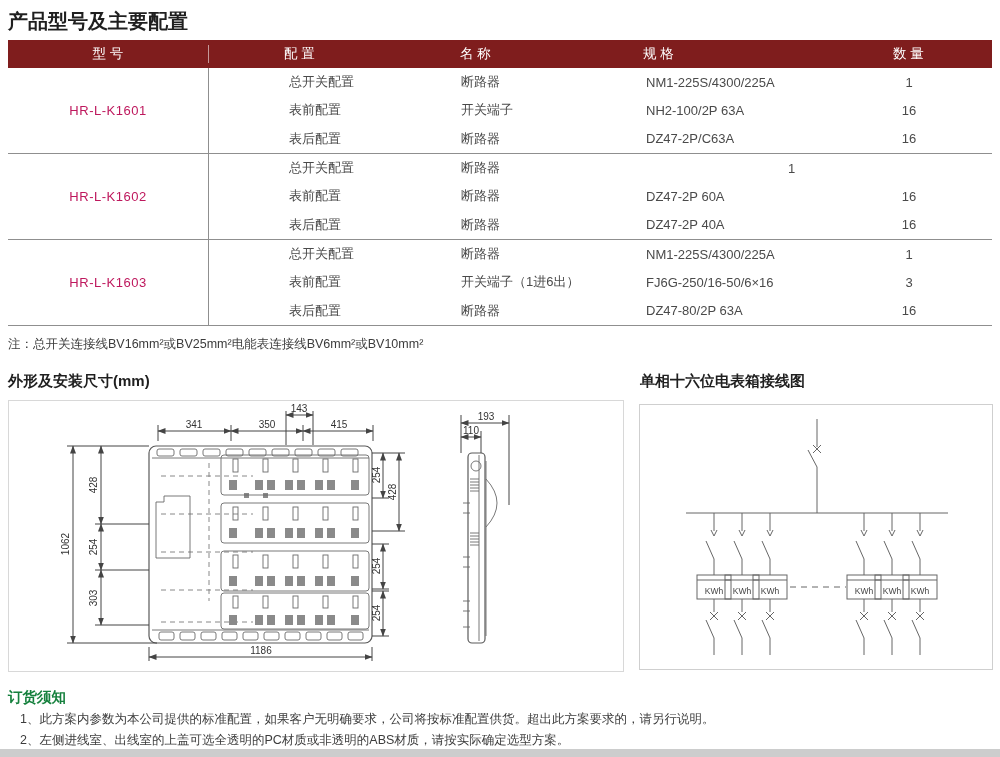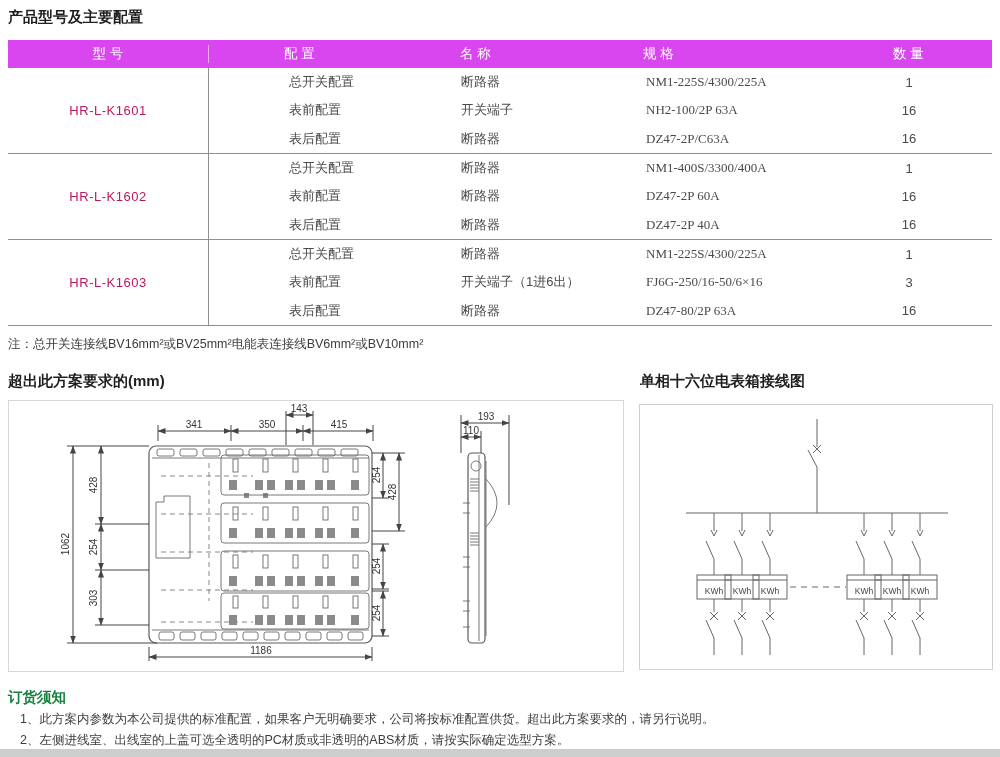--- a/index.html
+++ b/index.html
@@ -1,38 +1,38 @@
 <!DOCTYPE html>
 <html><head>
 <meta charset="utf-8">
 <style>
   html,body{margin:0;padding:0;background:#fff;}
   body{font-family:"Liberation Sans","DejaVu Sans",sans-serif;color:#4a4a4a;}
   .page{position:relative;width:1000px;height:757px;background:#fff;overflow:hidden;}
 
-  .page-title{position:absolute;left:8px;top:8px;font-size:15px;font-weight:bold;color:#1f1f1f;}
+  .page-title{position:absolute;left:8px;top:8px;font-size:20px;font-weight:bold;color:#1f1f1f;}
 
   
   .cfg-table{position:absolute;left:8px;top:40px;width:984px;}
-  .t-header{display:flex;height:28px;background:#d946ef;color:#fff;align-items:center;font-size:13.5px;}
+  .t-header{display:flex;height:28px;background:#7f1d1d;color:#fff;align-items:center;font-size:13.5px;}
   .th{box-sizing:border-box;}
   .th1{width:200px;text-align:center;}
   .th2{width:237px;padding-left:75px;border-left:1px solid rgba(255,255,255,.55);}
   .th3{width:185px;padding-left:15px;}
   .th4{width:235px;padding-left:13px;}
   .th5{flex:1;text-align:center;padding-right:40px;}
   .t-group{display:flex;height:85px;border-bottom:1px solid #8f8f8f;font-size:13px;}
   .g-model{width:200px;display:flex;align-items:center;justify-content:center;
            border-right:1px solid #8f8f8f;letter-spacing:.5px;color:#be185d;}
   .g-rows{flex:1;display:flex;flex-direction:column;}
   .t-row{flex:1;display:flex;align-items:center;}
   .td{box-sizing:border-box;}
   .td-config{width:237px;padding-left:80px;}
   .td-name{width:185px;padding-left:15px;}
-  .td-spec{width:235px;padding-left:15px;font-family:Liberation Serif, serif;}
+  .td-spec{width:235px;padding-left:15px;}
   .td-qty{flex:1;text-align:center;padding-right:40px;}
 
   .note-line{position:absolute;left:8px;top:336px;font-size:12.5px;color:#3c3c3c;}
 
   .sec-title{position:absolute;font-size:15px;font-weight:bold;color:#1f1f1f;}
   .sec-dim{left:8px;top:372px;}
   .sec-wire{left:640px;top:372px;}
 
   .panel{position:absolute;background:#fff;box-sizing:border-box;}
   .panel-dim{left:8px;top:400px;width:616px;height:272px;border:1px solid #d8d8d8;}
@@ -94,21 +94,20 @@
         </div>
       </div>
     </div>
 
     <div class="t-group">
       <div class="g-model">HR-L-K1602</div>
       <div class="g-rows">
         <div class="t-row">
           <div class="td td-config">总开关配置</div>
           <div class="td td-name">断路器</div>
-          <div class="td td-spec">NM1-400S/3300/400A</div>
           <div class="td td-qty">1</div>
         </div>
         <div class="t-row">
           <div class="td td-config">表前配置</div>
           <div class="td td-name">断路器</div>
           <div class="td td-spec">DZ47-2P 60A</div>
           <div class="td td-qty">16</div>
         </div>
         <div class="t-row">
           <div class="td td-config">表后配置</div>
@@ -139,21 +138,21 @@
           <div class="td td-name">断路器</div>
           <div class="td td-spec">DZ47-80/2P 63A</div>
           <div class="td td-qty">16</div>
         </div>
       </div>
     </div>
   </div>
 
   <div class="note-line">注：总开关连接线BV16mm²或BV25mm²电能表连接线BV6mm²或BV10mm²</div>
 
-  <div class="sec-title sec-dim">超出此方案要求的(mm)</div>
+  <div class="sec-title sec-dim">外形及安装尺寸(mm)</div>
   <div class="sec-title sec-wire">单相十六位电表箱接线图</div>
 
   <div class="panel panel-dim">
     <svg width="614" height="270" viewBox="0 0 614 270">
       <defs>
         <marker id="ar" markerWidth="9" markerHeight="8" refX="7.5" refY="3" orient="auto-start-reverse" markerUnits="userSpaceOnUse">
           <path d="M0,0 L8,3 L0,6 Z" fill="#444"></path>
         </marker>
       </defs>
 

